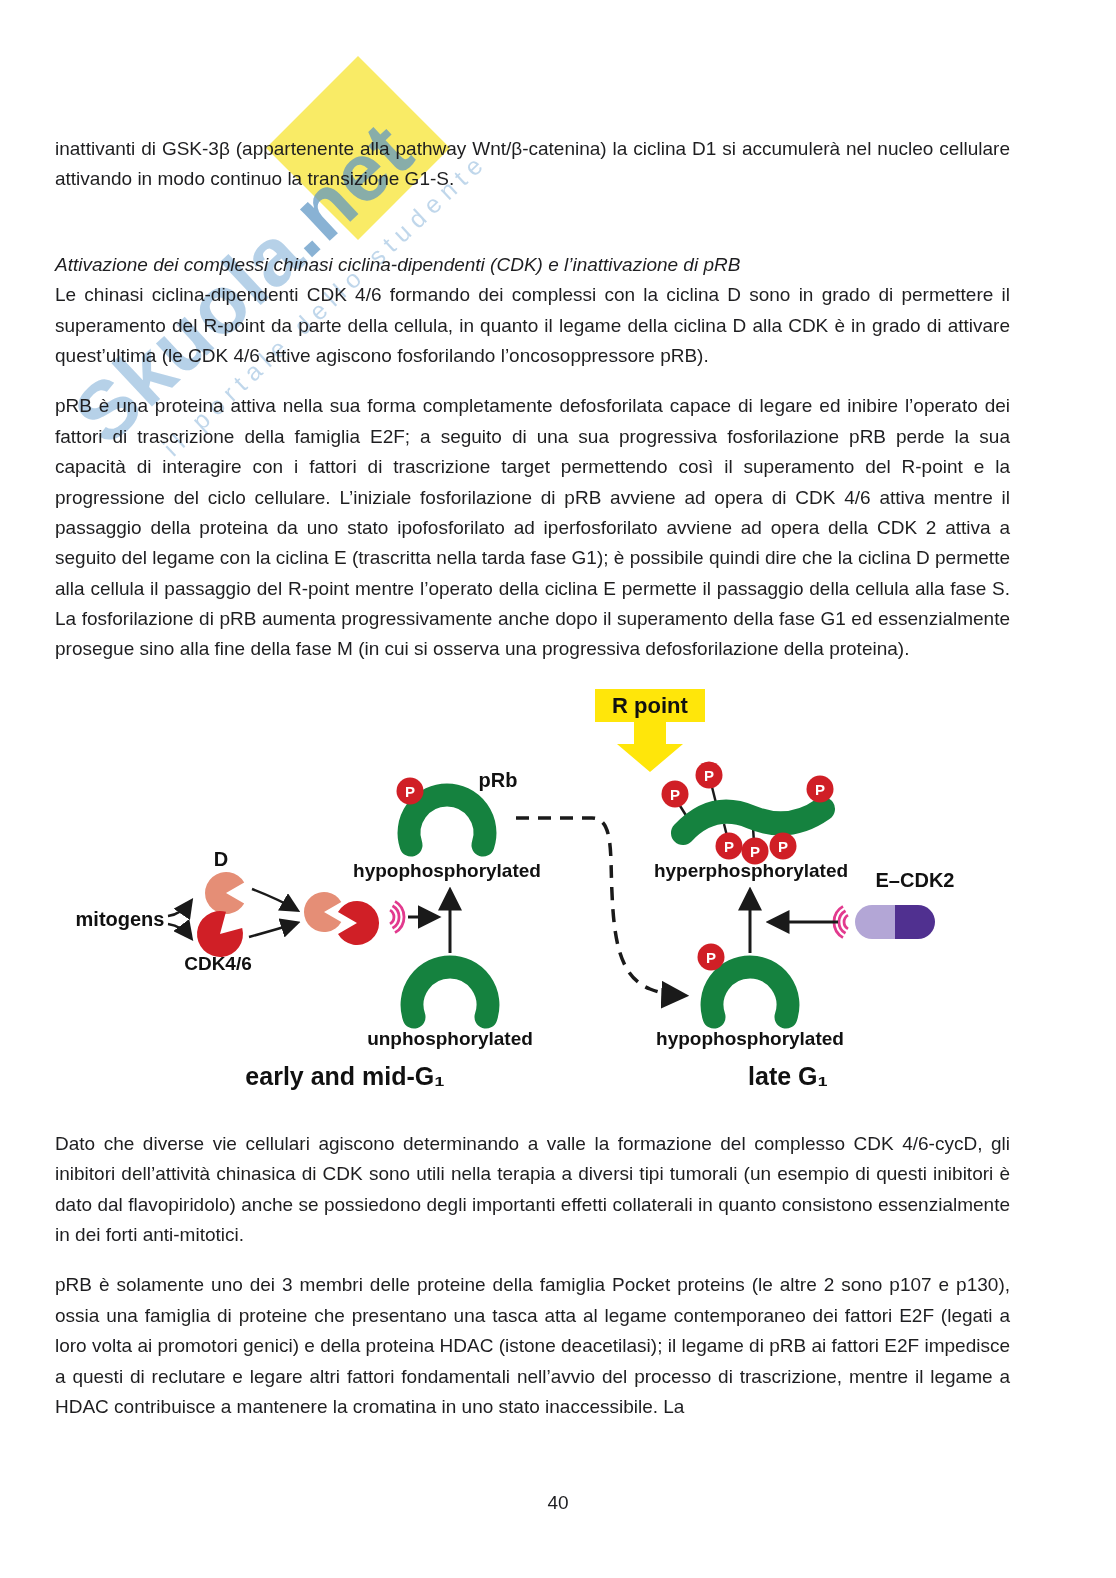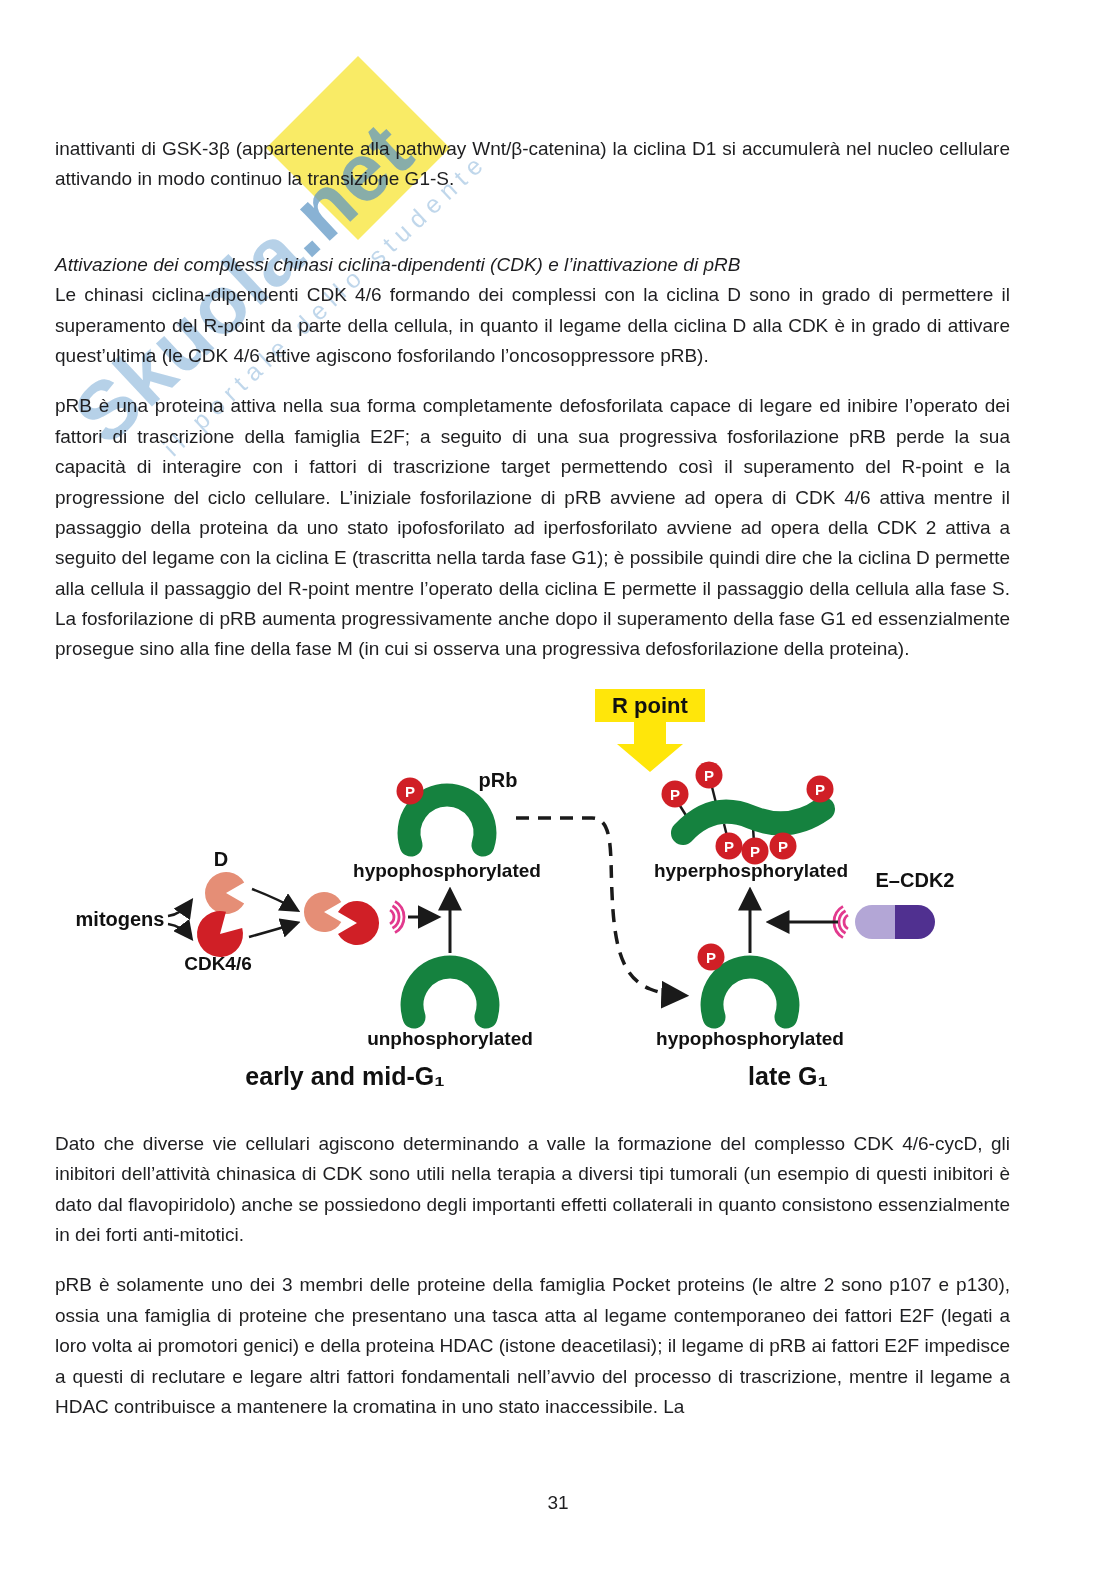--- a/index.html
+++ b/index.html
@@ -171,13 +171,13 @@
       <text x="838" y="420" class="t-g1">late G₁</text>
     </svg>
   </figure>
 
   <p class="para-gap">Dato che diverse vie cellulari agiscono determinando a valle la formazione del complesso CDK 4/6-cycD, gli inibitori dell’attività chinasica di CDK sono utili nella terapia a diversi tipi tumorali (un esempio di questi inibitori è dato dal flavopiridolo) anche se possiedono degli importanti effetti collaterali in quanto consistono essenzialmente in dei forti anti-mitotici.</p>
 
   <p class="para-gap">pRB è solamente uno dei 3 membri delle proteine della famiglia Pocket proteins (le altre 2 sono p107 e p130), ossia una famiglia di proteine che presentano una tasca atta al legame contemporaneo dei fattori E2F (legati a loro volta ai promotori genici) e della proteina HDAC (istone deacetilasi); il legame di pRB ai fattori E2F impedisce a questi di reclutare e legare altri fattori fondamentali nell’avvio del processo di trascrizione, mentre il legame a HDAC contribuisce a mantenere la cromatina in uno stato inaccessibile. La</p>
 
 </div>
 
-<div class="page-number">31</div>
+<div class="page-number">40</div>
 
 </body></html>

